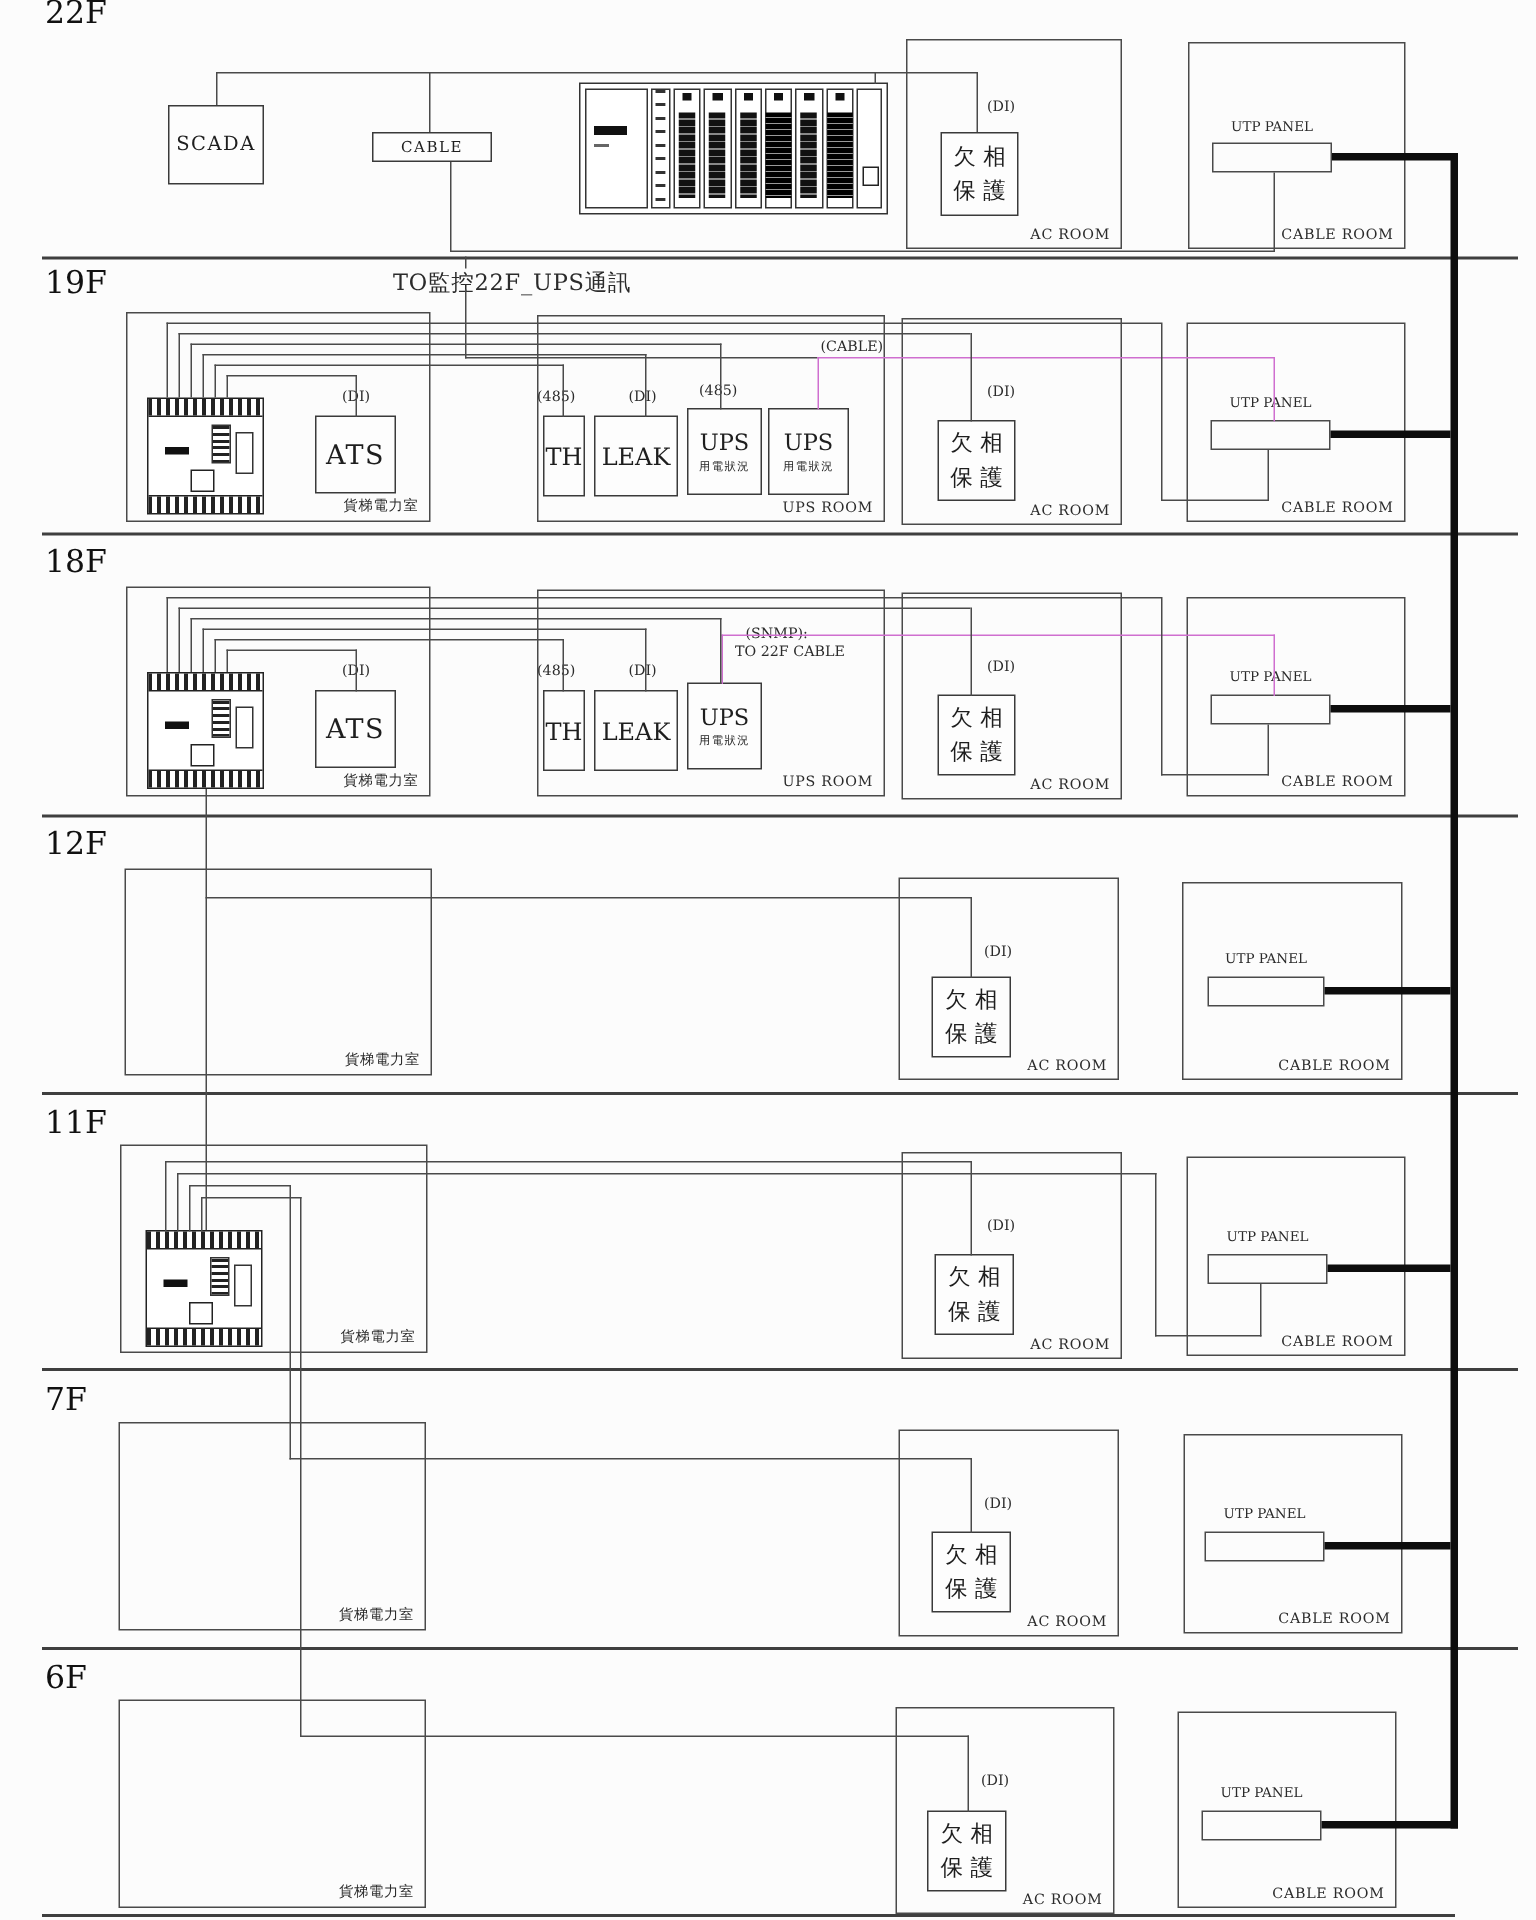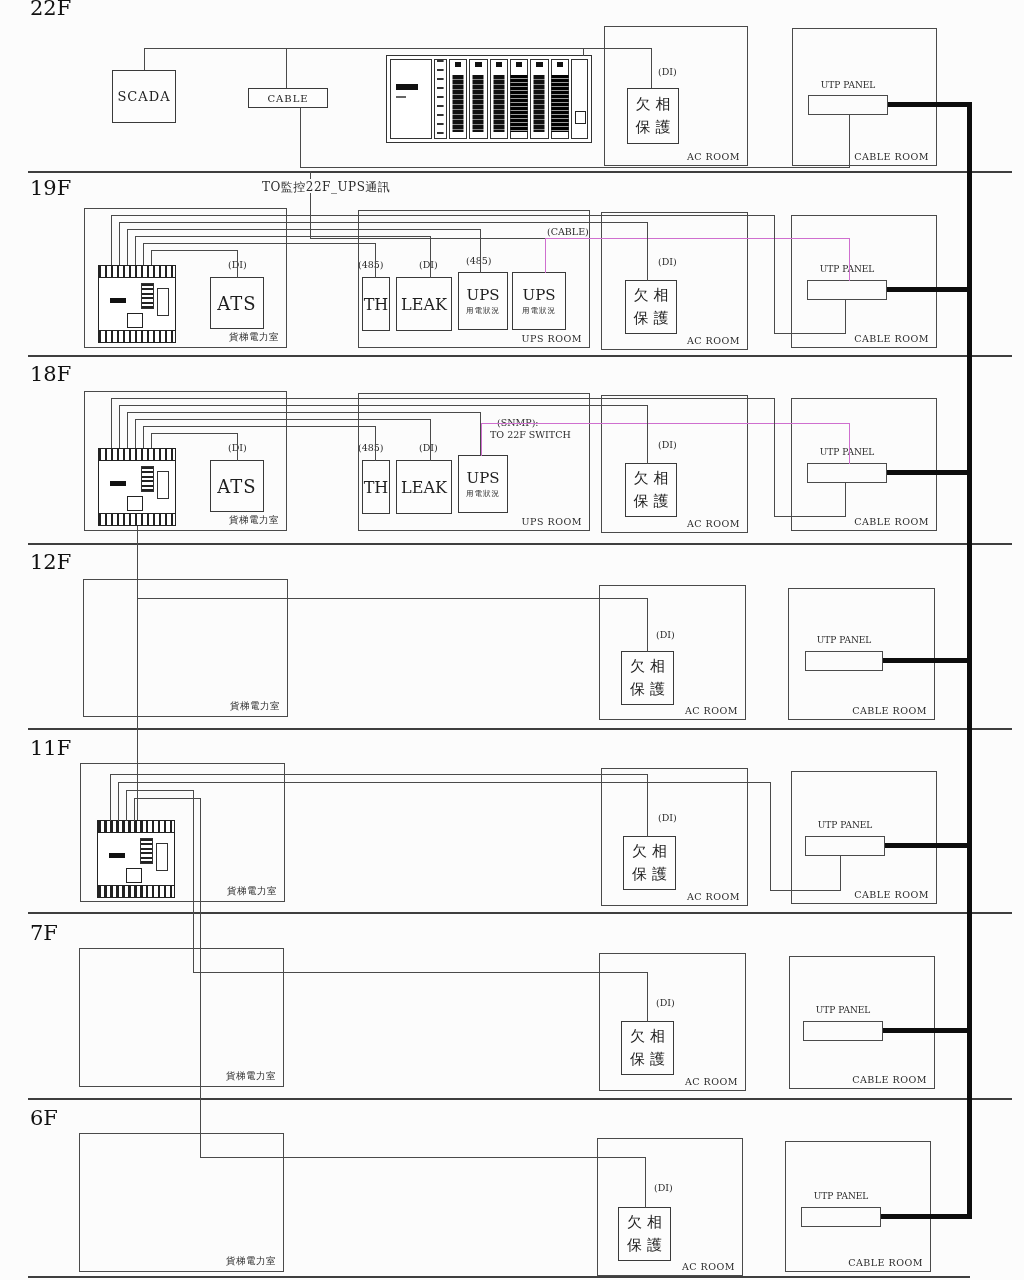--- a/index.html
+++ b/index.html
@@ -11,21 +11,21 @@
   .ln{position:absolute;}
   .h{height:1.4px;background:#4a4a4a;}
   .v{width:1.4px;background:#4a4a4a;}
   .mag.h{background:#cf6fcf;height:1.4px;}
   .mag.v{background:#cf6fcf;width:1.4px;}
   .th.h{height:5px;background:#0d0d0d;}
   .th.v{width:5px;background:#0d0d0d;}
   .fl{position:absolute;left:28px;width:984px;height:2px;background:#3f3f3f;}
   .flab{position:absolute;font-size:21px;color:#111;}
   .port{position:absolute;font-size:9.5px;color:#2b2b2b;white-space:nowrap;}
-  .cap{position:absolute;font-size:12px;color:#2b2b2b;white-space:nowrap;letter-spacing:0.5px;}
+  .cap{position:absolute;font-size:15px;color:#2b2b2b;white-space:nowrap;letter-spacing:0.5px;}
   .rcap{position:absolute;right:7px;bottom:3px;font-size:9.5px;color:#2b2b2b;white-space:nowrap;letter-spacing:0.5px;}
   .utp{position:absolute;width:84px;text-align:center;font-size:9px;color:#2b2b2b;white-space:nowrap;}
   .scada{font-size:13px;letter-spacing:1px;}
   .sw{font-size:10px;letter-spacing:1px;}
   .ats{font-size:18px;letter-spacing:1px;}
   .sens{font-size:16px;}
   .ups .b1{font-size:15px;display:block;}
   .ups .b2{font-size:7.5px;display:block;margin-top:2px;letter-spacing:1px;}
   .phase span{display:block;font-size:15px;line-height:1.55;letter-spacing:5px;margin-right:-5px;}
   
@@ -235,21 +235,21 @@
   </div>
   <div class="port" style="left:358px;top:442px">(485)</div>
   <div class="dev sens" style="left:362px;top:460px;width:28px;height:54px">
     <span>TH</span>
   </div>
   <div class="port" style="left:419px;top:442px">(DI)</div>
   <div class="dev sens" style="left:396px;top:460px;width:56px;height:54px">
     <span>LEAK</span>
   </div>
   <div class="port" style="left:497px;top:417px">(SNMP):</div>
-  <div class="port" style="left:490px;top:429px">TO 22F SWITCH</div>
+  <div class="port" style="left:490px;top:429px">TO 22F CABLE</div>
   <div class="dev ups" style="left:458px;top:455px;width:50px;height:58px">
     <span class="b1">UPS</span>
     <span class="b2">用電狀況</span>
   </div>
 
   <div class="bx" style="left:601px;top:395px;width:147px;height:138px">
     <span class="rcap">AC ROOM</span>
   </div>
   <div class="port" style="left:658px;top:439px">(DI)</div>
   <div class="dev phase" style="left:625px;top:463px;width:52px;height:54px">

